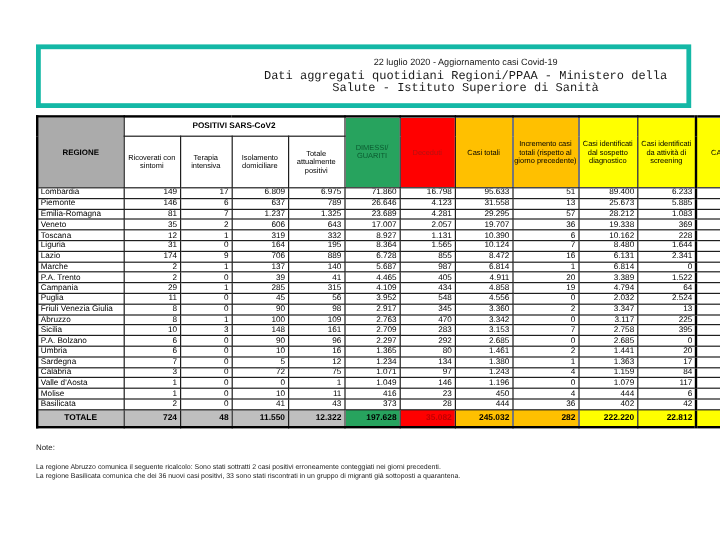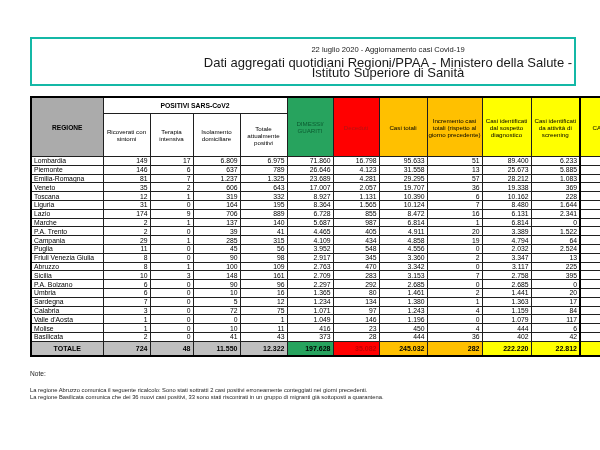--- a/index.html
+++ b/index.html
@@ -11,27 +11,27 @@
     font-family: "Liberation Sans", sans-serif;
     color: #000;
   }
   .page { position: absolute; inset: 0; background: #fff; }
 
   
   .title-box {
     position: absolute;
     left: 30px; top: 37px;
     width: 546px;
-    border: 2px solid #14b8a6;
+    border: 4px solid #14b8a6;
     padding: 6px 0 6px 170px;
     box-sizing: border-box;
     text-align: center;
   }
   .title-line1 { font-size: 7.6px; line-height: 10px; color: #1a1a1a; }
-  .title-line2 { font-size: 13px; line-height: 10px; color: #1a1a1a; margin-top: 3px; }
+  .title-line2 { font-size: 10px; line-height: 10px; color: #1a1a1a; margin-top: 3px; font-family: Liberation Mono, monospace; }
 
   
   table {
     position: absolute;
     left: 30px; top: 96px;
     border-collapse: collapse;
     table-layout: fixed;
     width: 594px;
   }
   th, td {

